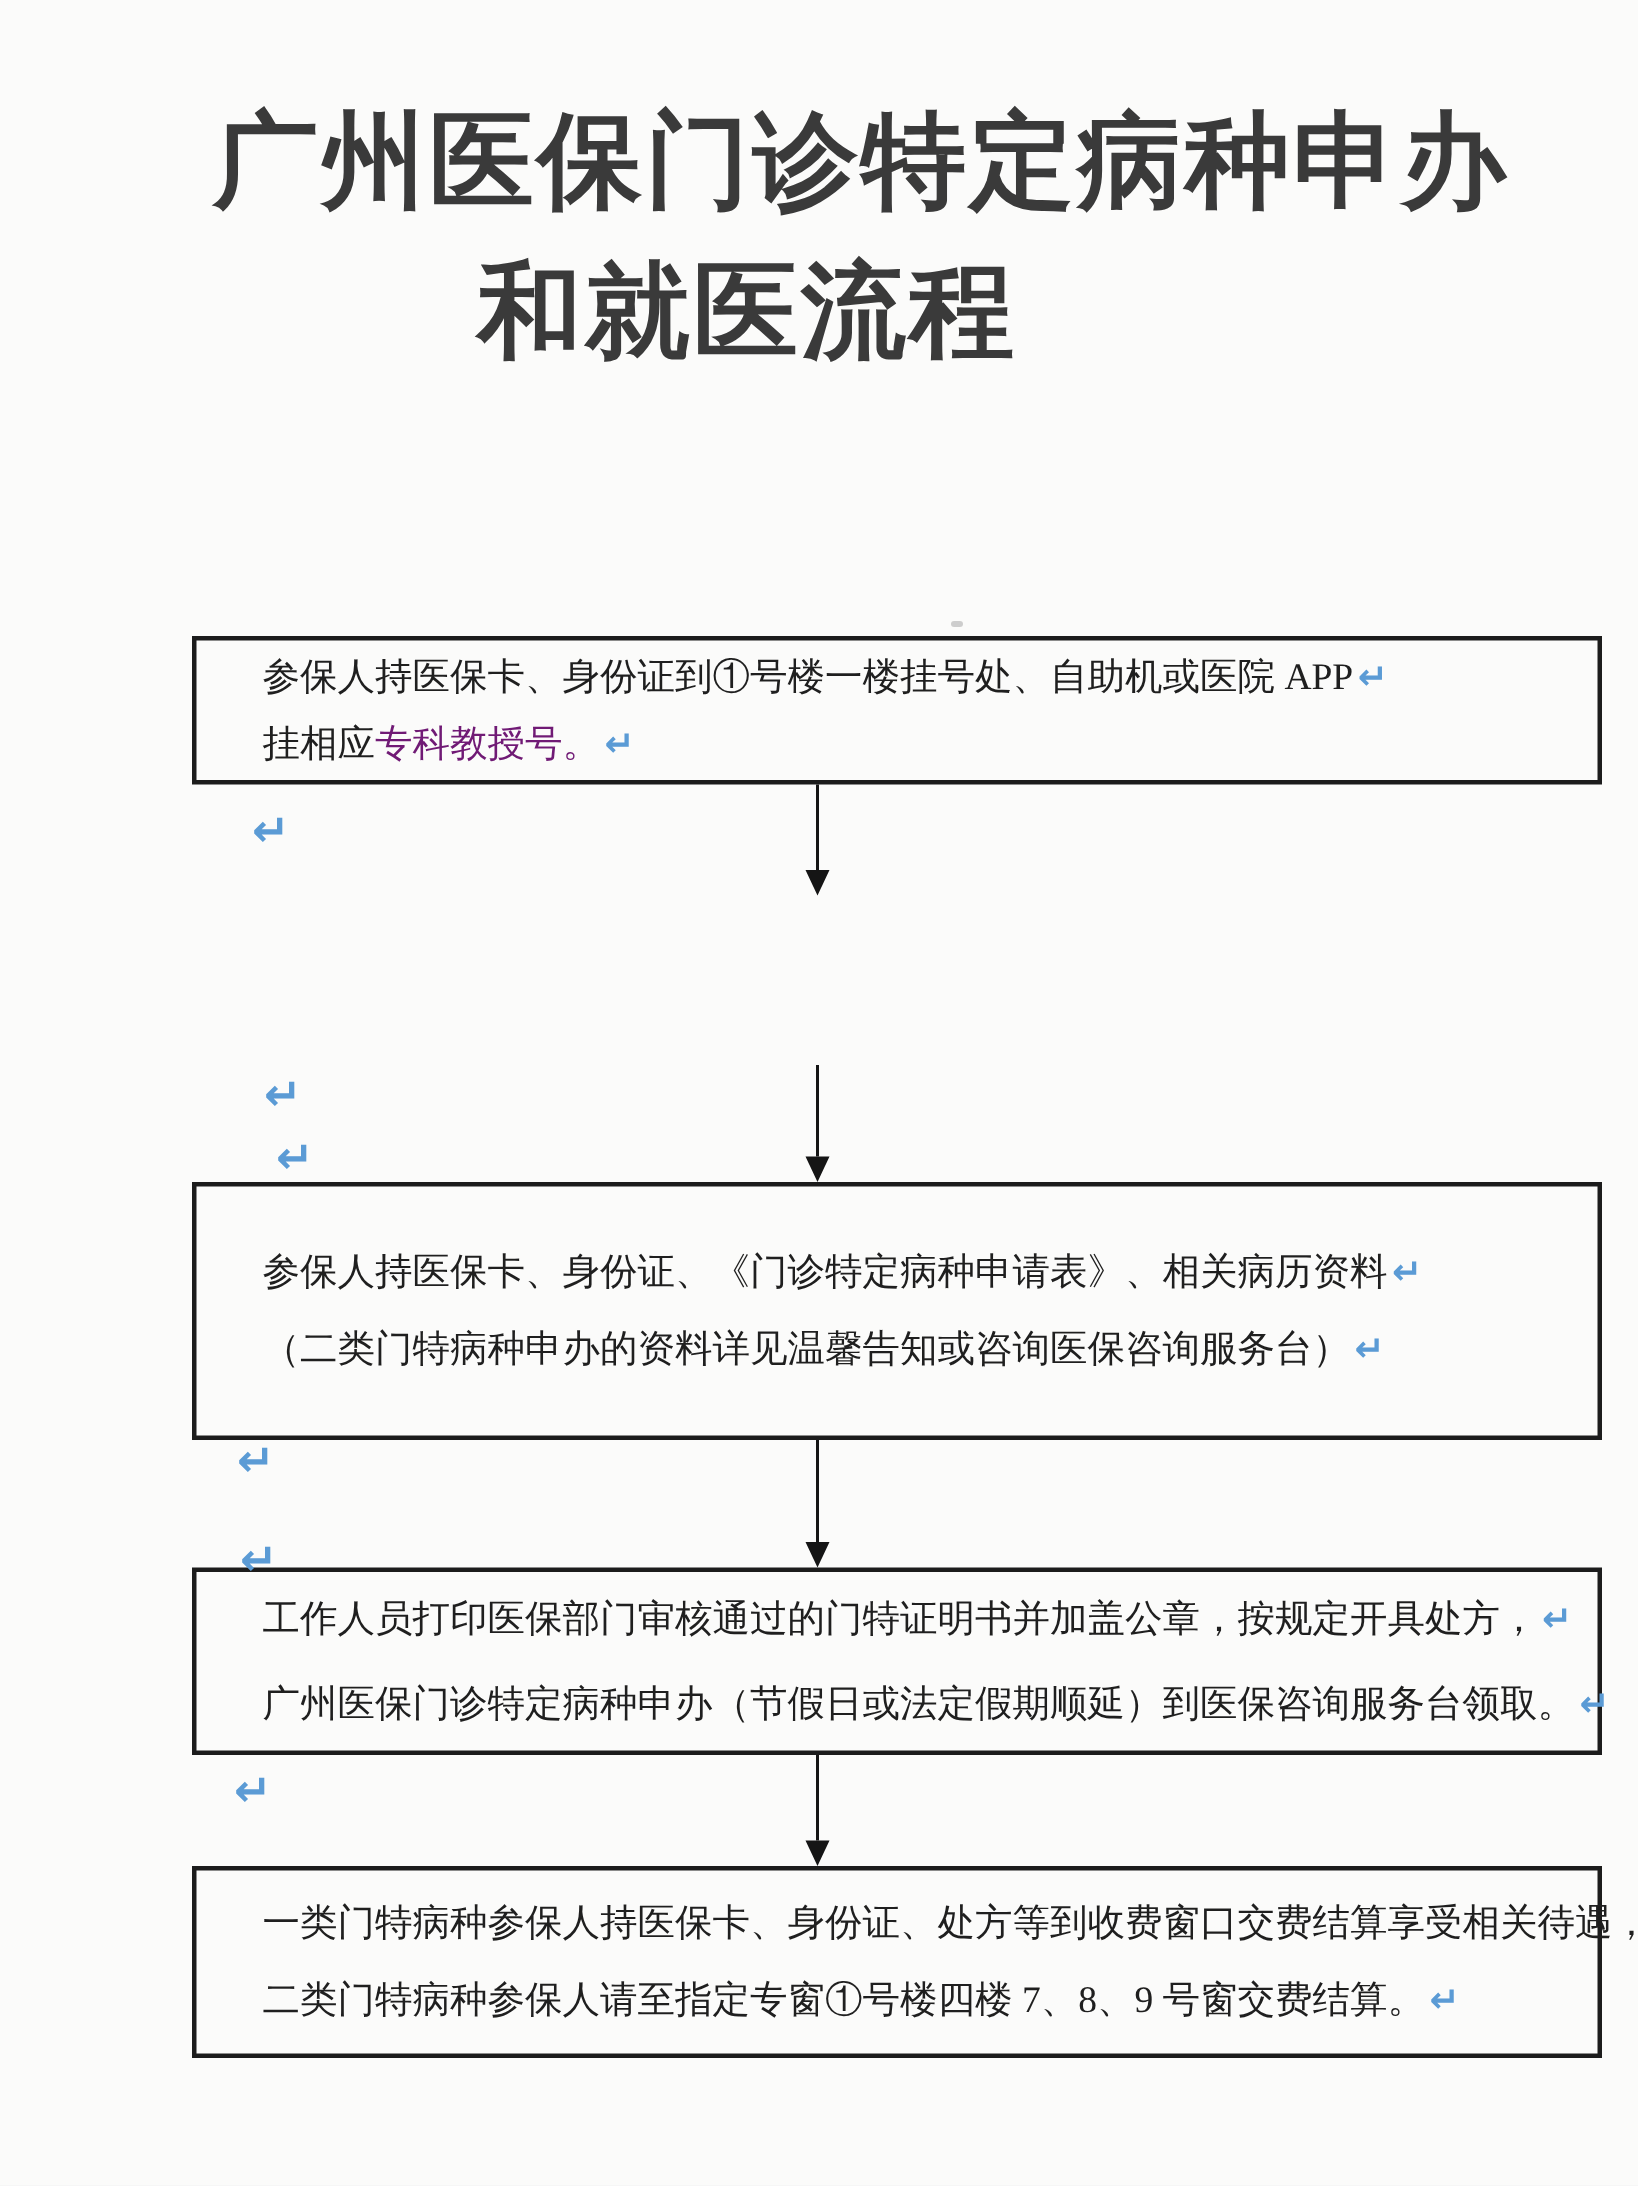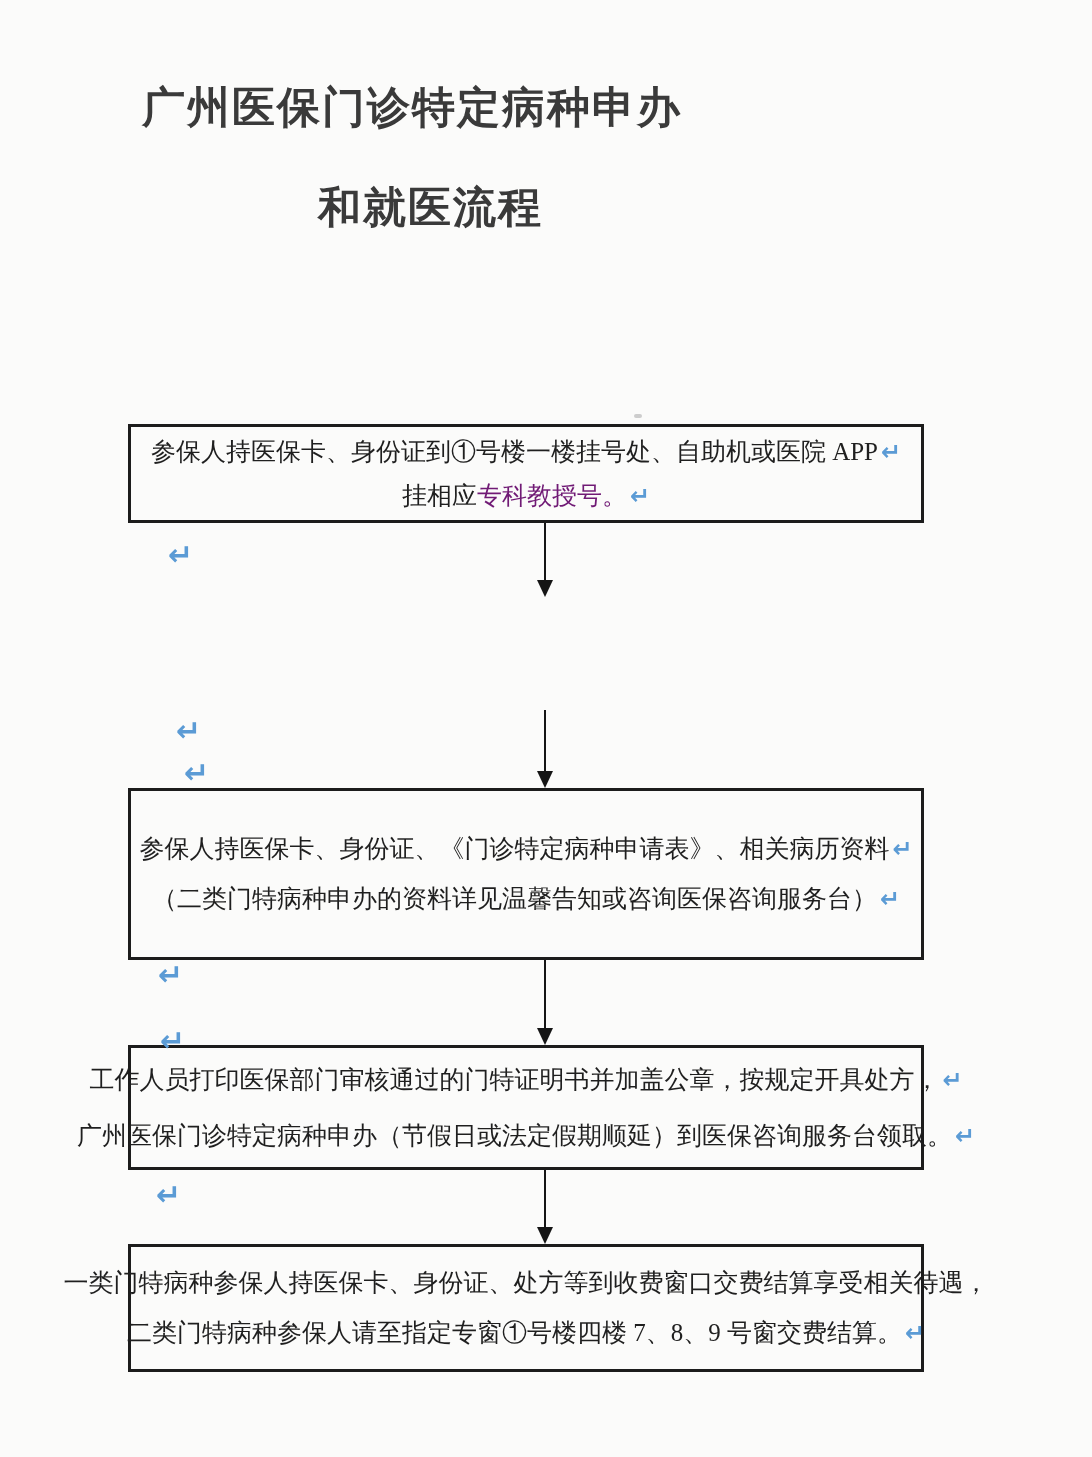--- a/index.html
+++ b/index.html
@@ -10,37 +10,38 @@
     background:#fbfbfa;
     overflow:hidden;
     font-family:"Liberation Serif","DejaVu Serif",serif;
     color:#1f1f1f;
   }
   
   .title-line{
     position:absolute;
     font-family:"DejaVu Sans","Liberation Sans",sans-serif;
     font-weight:900;
-    font-size:43px;
+    font-size:70px;
     line-height:70px;
     letter-spacing:2px;
     color:#3a3a3a;
     white-space:nowrap;
   }
   .title-line.t1{left:142px;top:72px;}
   .title-line.t2{left:318px;top:172px;}
   
   .flow-box{
     position:absolute;
-    left:128px;width:796px;
+    left:128px;width:940px;
     box-sizing:border-box;
     border:3px solid #1c1c1c;
     display:flex;flex-direction:column;
-    justify-content:center;align-items:center;
+    justify-content:center;align-items:flex-start;
     background:transparent;
+    padding-left:44px;
   }
   .b1{top:424px;height:99px;}
   .b2{top:597px;height:113px;}
   .b3{top:788px;height:172px;}
   .b4{top:1045px;height:125px;}
   .b5{top:1244px;height:128px;}
   .line{
     font-size:25px;
     white-space:nowrap;
     text-align:center;

